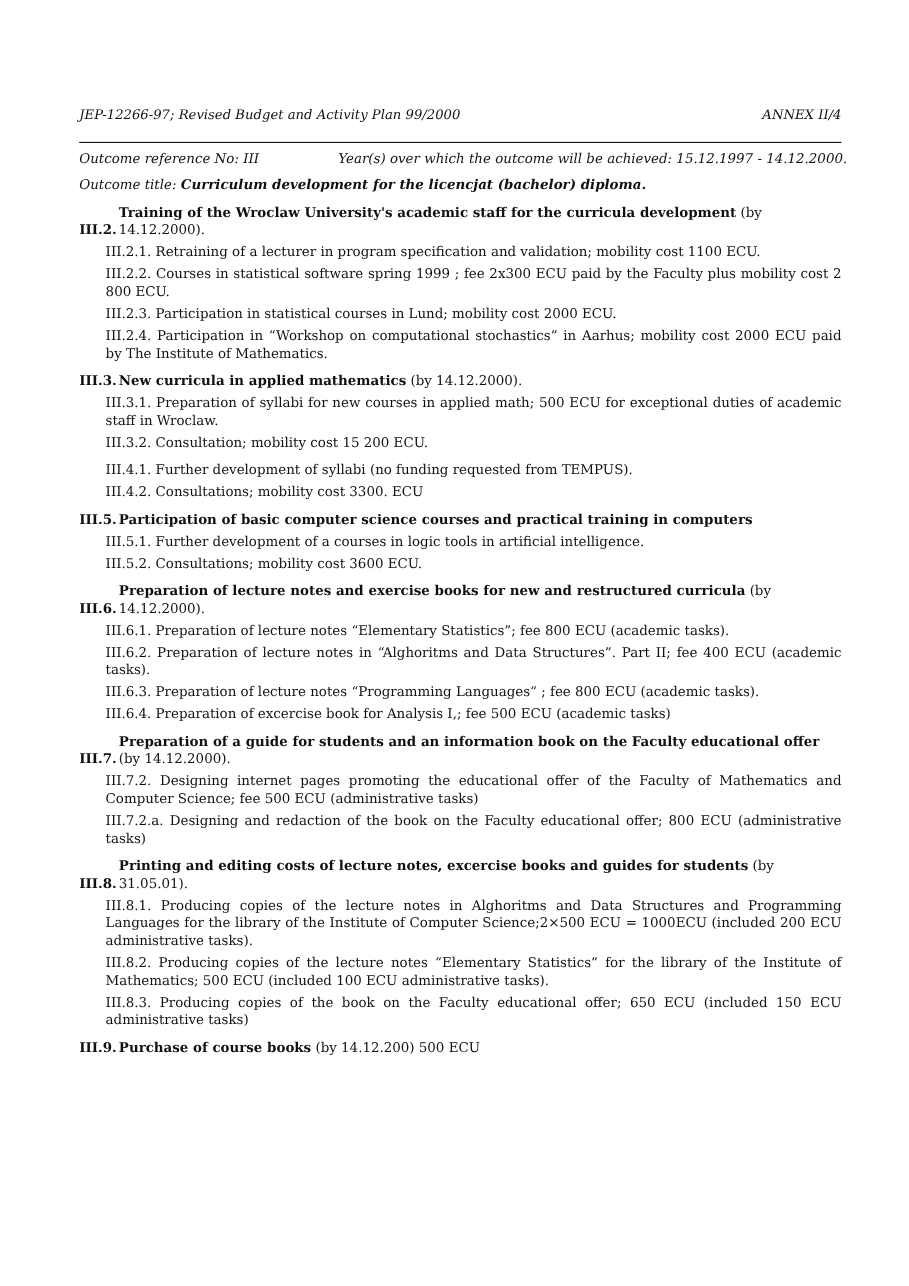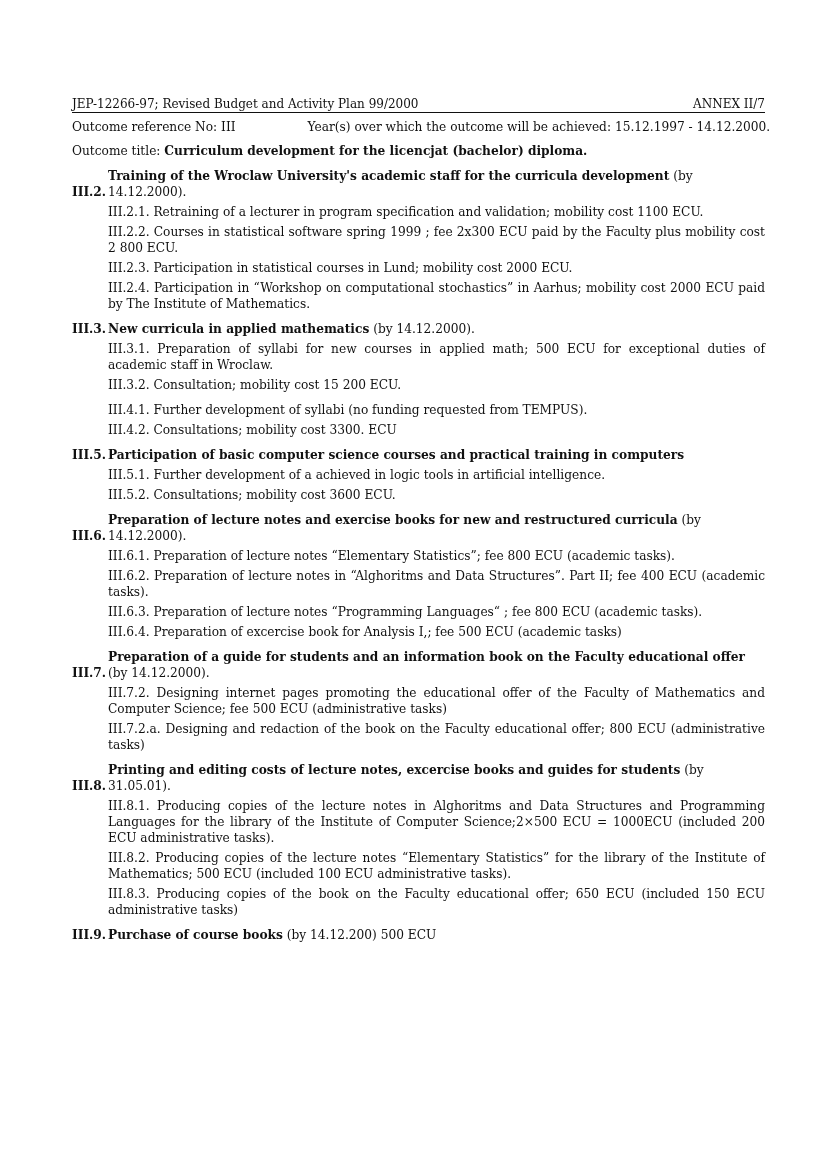--- a/index.html
+++ b/index.html
@@ -1,38 +1,38 @@
 <!DOCTYPE html>
 <html><head>
 <meta charset="utf-8">
 <style>
   html, body { margin: 0; padding: 0; background: #ffffff; }
   body { width: 826px; height: 1169px; position: relative; overflow: hidden;
          font-family: "DejaVu Serif", "Liberation Serif", serif; color: #111; }
   .page { position: absolute; left: 72px; top: 96px; width: 693px; font-size: 12.2px; line-height: 16px; }
-  .header { display: flex; justify-content: space-between; font-size: 12px;
-            border-bottom: 1px solid #111; padding-bottom: 1px; height: 15px; }
-  .meta-line { margin-top: 8px; height: 16px; white-space: nowrap; }
+  .header { display: flex; justify-content: space-between; font-style: italic; font-size: 12px;
+            border-bottom: 1px solid #111; padding-bottom: 18px; height: 15px; }
+  .meta-line { margin-top: 8px; height: 16px; white-space: nowrap; font-style: italic; }
   .meta-line .gap { display: inline-block; width: 72px; }
   .meta-line b { font-weight: bold; }
   .section { margin-top: 9px; }
   .section-title { display: flex; align-items: flex-end; }
   .section-title .num { width: 36px; flex: none; font-weight: bold; }
   .section-title .text b { font-weight: bold; }
-  .items { margin-left: 36px; }
+  .items { margin-left: 24px; }
   .item { margin-top: 4px; text-align: justify; }
   .meta-first { margin-top: 6px; }
 </style>
 </head>
 <body>
 
 <div class="page">
   <div class="header">
     <span>JEP-12266-97; Revised Budget and Activity Plan 99/2000</span>
-    <span>ANNEX II/7</span>
+    <span>ANNEX II/4</span>
   </div>
 
   <div class="meta-line meta-first">
     <span>Outcome reference No: III</span><span class="gap"></span><span>Year(s) over which the outcome will be achieved: 15.12.1997 - 14.12.2000.</span>
   </div>
   <div class="meta-line">
     <span>Outcome title: </span><b>Curriculum development for the licencjat (bachelor) diploma.</b>
   </div>
 
   <div id="sections">
@@ -63,21 +63,21 @@
           <div class="item">III.4.1. Further development of syllabi (no funding requested from TEMPUS).</div>
           <div class="item">III.4.2. Consultations; mobility cost 3300. ECU</div>
         </div>
       </div>
       <div class="section">
         <div class="section-title">
           <span class="num">III.5.</span>
           <span class="text"><b>Participation of basic computer science courses and practical training in computers</b><span></span></span>
         </div>
         <div class="items">
-          <div class="item">III.5.1. Further development of a achieved in logic tools in artificial intelligence.</div>
+          <div class="item">III.5.1. Further development of a courses in logic tools in artificial intelligence.</div>
           <div class="item">III.5.2. Consultations; mobility cost 3600 ECU.</div>
         </div>
       </div>
       <div class="section">
         <div class="section-title">
           <span class="num">III.6.</span>
           <span class="text"><b>Preparation of lecture notes and exercise books for new and restructured curricula</b><span> (by 14.12.2000).</span></span>
         </div>
         <div class="items">
           <div class="item">III.6.1. Preparation of lecture notes “Elementary Statistics”; fee 800 ECU (academic tasks).</div>

